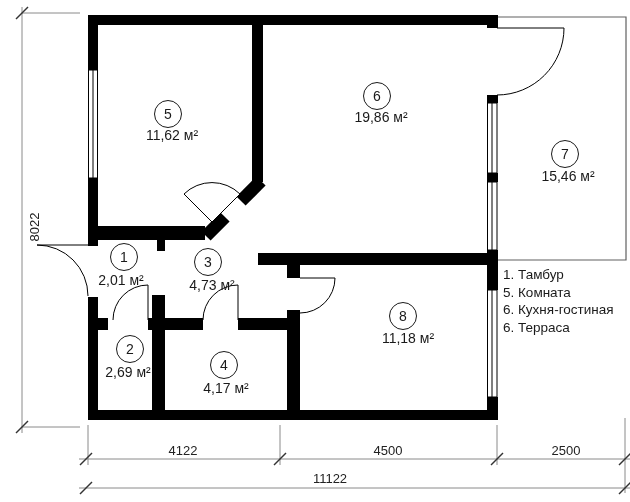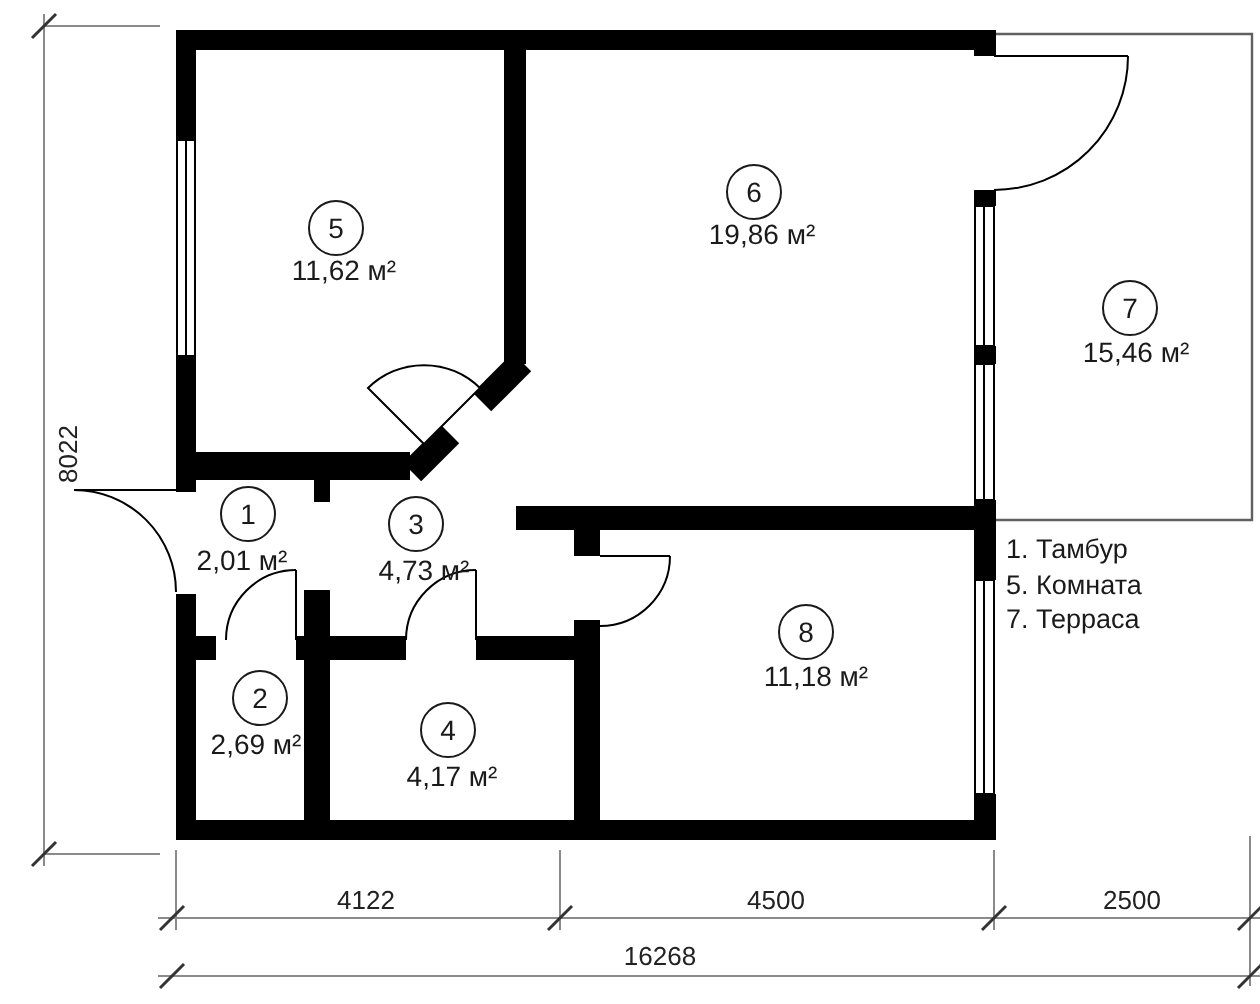--- a/index.html
+++ b/index.html
@@ -151,21 +151,22 @@
   <div class="room-area" style="left:226px;top:388px">4,17 м²</div>
   <div class="room-area" style="left:172px;top:135px">11,62 м²</div>
   <div class="room-area" style="left:381px;top:117px">19,86 м²</div>
   <div class="room-area" style="left:568px;top:176px">15,46 м²</div>
   <div class="room-area" style="left:408px;top:338px">11,18 м²</div>
 
   <div class="dim-label vertical" style="left:34px;top:227px">8022</div>
   <div class="dim-label" style="left:183px;top:450px">4122</div>
   <div class="dim-label" style="left:388px;top:450px">4500</div>
   <div class="dim-label" style="left:566px;top:450px">2500</div>
-  <div class="dim-label" style="left:330px;top:478px">16268</div>
+  <div class="dim-label" style="left:330px;top:478px">11122</div>
 
   <div id="legend">
     <div class="legend-item">1. Тамбур</div>
     <div class="legend-item">5. Комната</div>
-    <div class="legend-item">7. Терраса</div>
+    <div class="legend-item">6. Кухня-гостиная</div>
+    <div class="legend-item">6. Терраса</div>
   </div>
 
 </div>
 
 </body></html>

